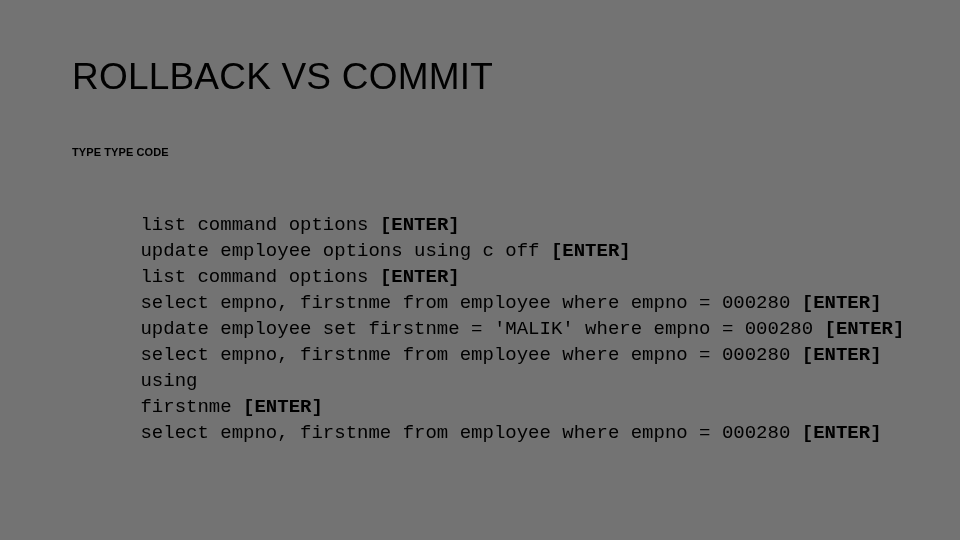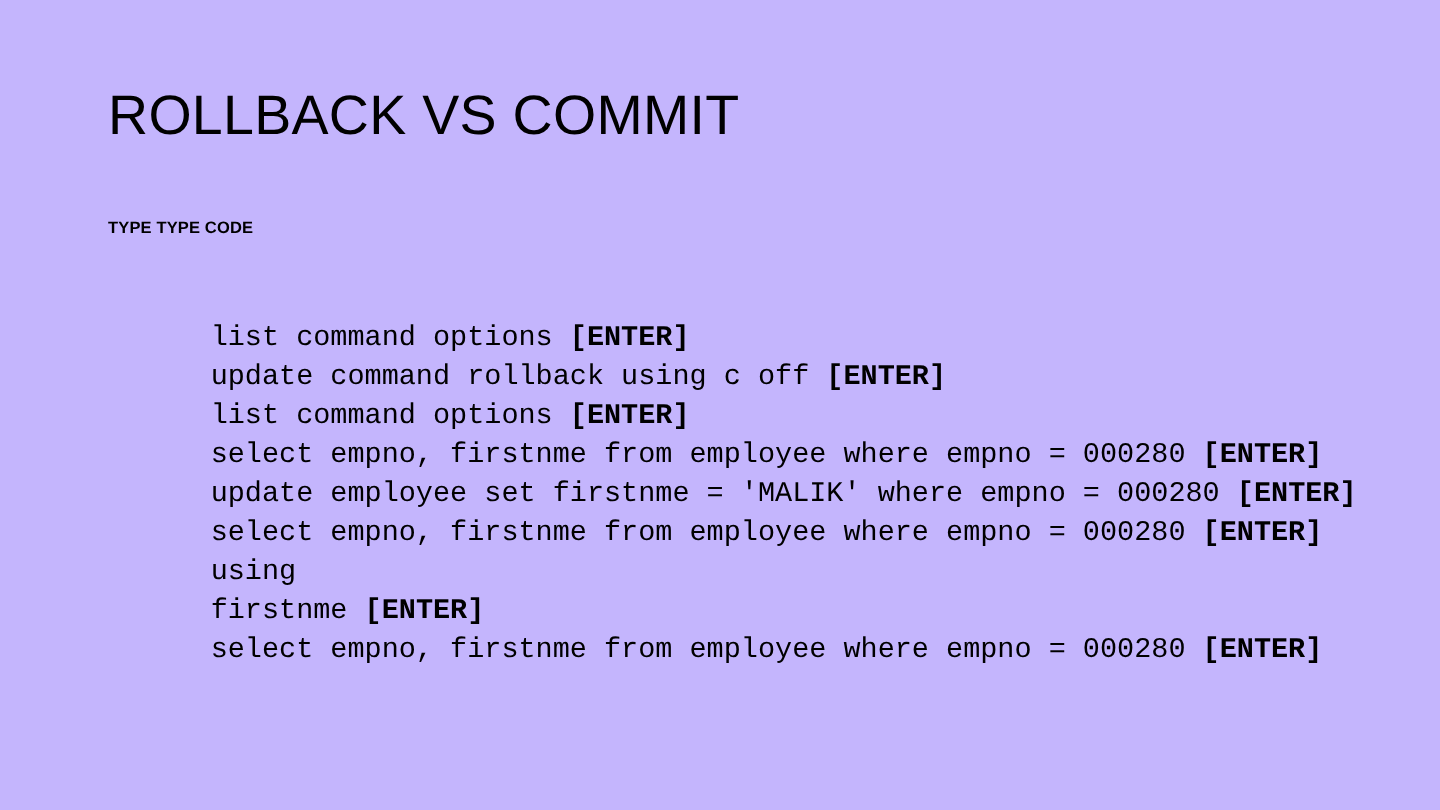--- a/index.html
+++ b/index.html
@@ -13,21 +13,21 @@
     overflow: hidden;
     font-family: "Liberation Sans", sans-serif;
     color: #000000;
     -webkit-font-smoothing: antialiased;
   }
 
   .slide {
     position: relative;
     width: 960px;
     height: 540px;
-    background: #c4b5fd;
+    background: #737373;
   }
 
   
   .slide-title {
     position: absolute;
     left: 72px;
     top: 55px;
     width: 820px;
     font-family: "Liberation Sans", sans-serif;
     font-size: 37px;
@@ -80,21 +80,21 @@
 
   <div class="slide-title">ROLLBACK VS COMMIT</div>
 
   <div class="slide-subtitle">TYPE TYPE CODE</div>
 
   <div class="code-block">
     <div class="code-line">
       <span>list command options </span><span class="kbd">[ENTER]</span>
     </div>
     <div class="code-line">
-      <span>update command rollback using c off </span><span class="kbd">[ENTER]</span>
+      <span>update employee options using c off </span><span class="kbd">[ENTER]</span>
     </div>
     <div class="code-line">
       <span>list command options </span><span class="kbd">[ENTER]</span>
     </div>
     <div class="code-line">
       <span>select empno, firstnme from employee where empno = 000280 </span><span class="kbd">[ENTER]</span>
     </div>
     <div class="code-line">
       <span>update employee set firstnme = 'MALIK' where empno = 000280 </span><span class="kbd">[ENTER]</span>
     </div>

